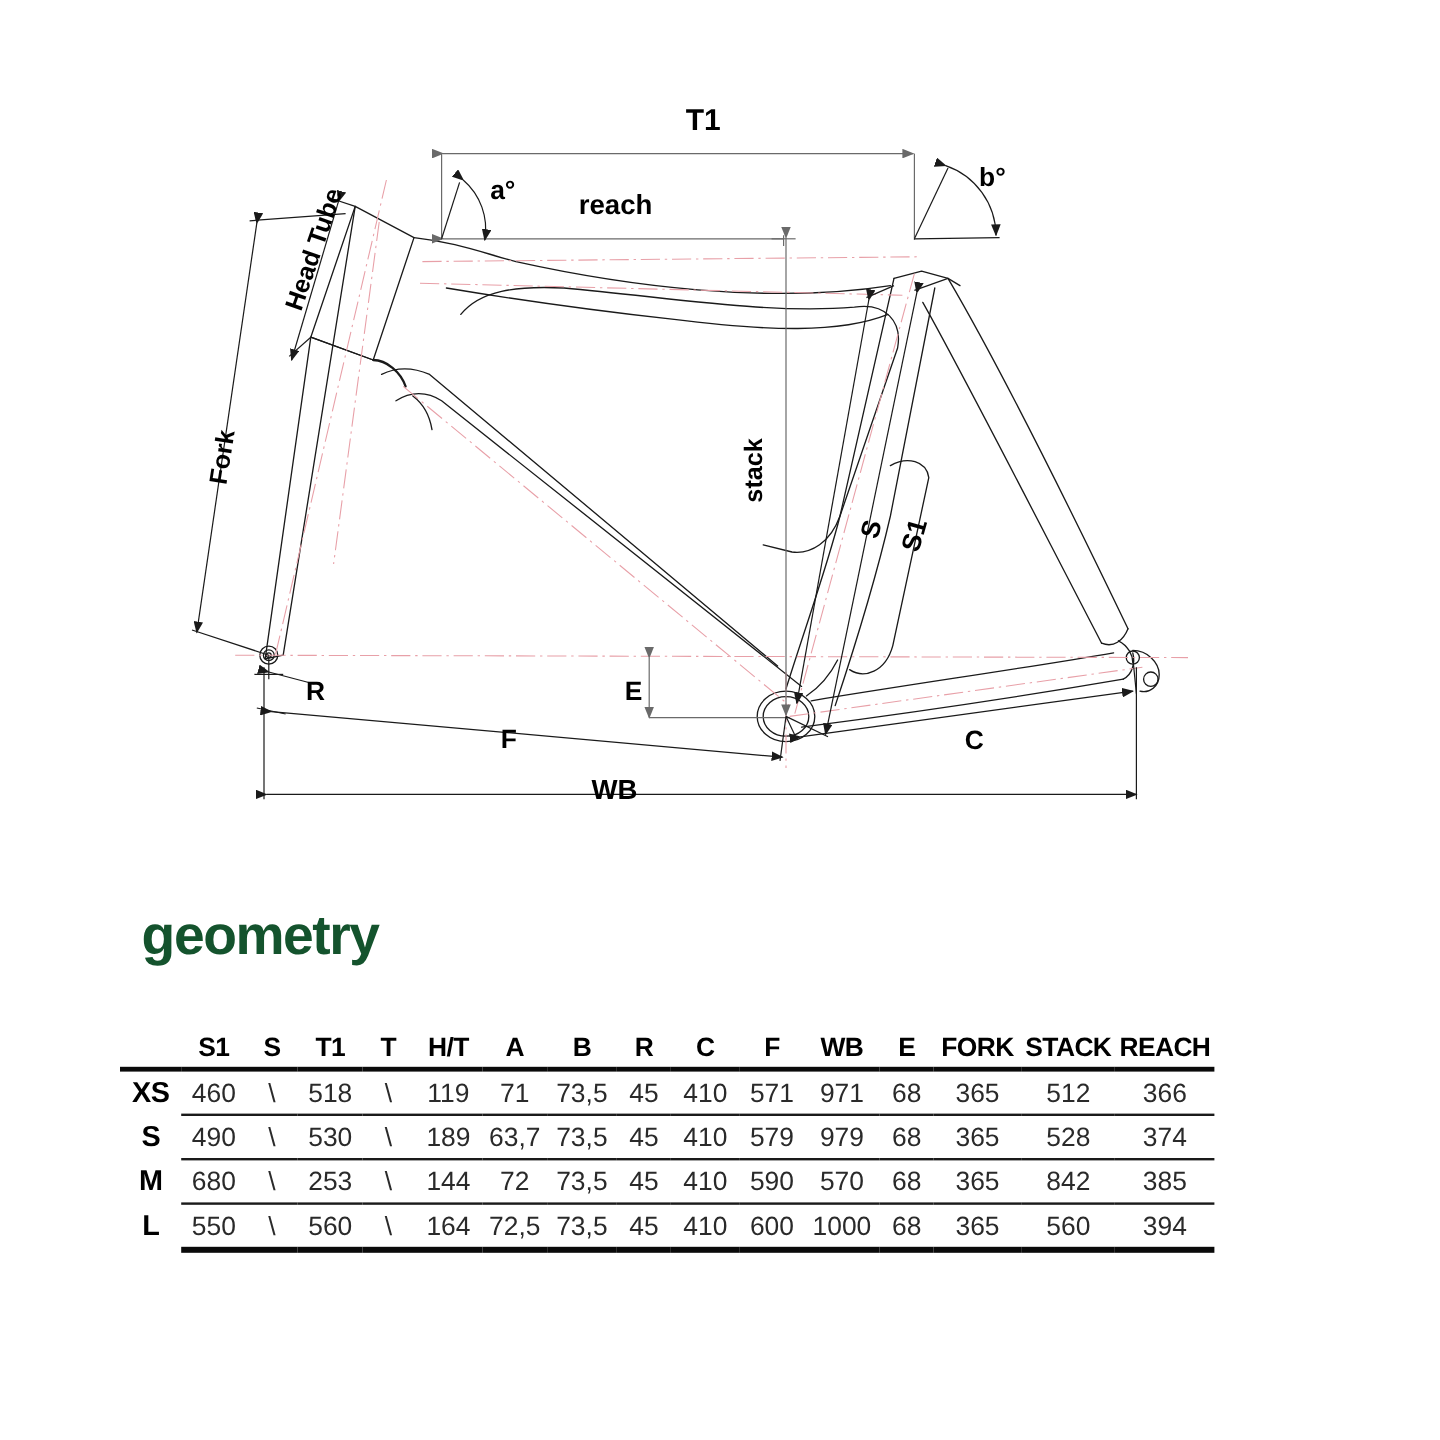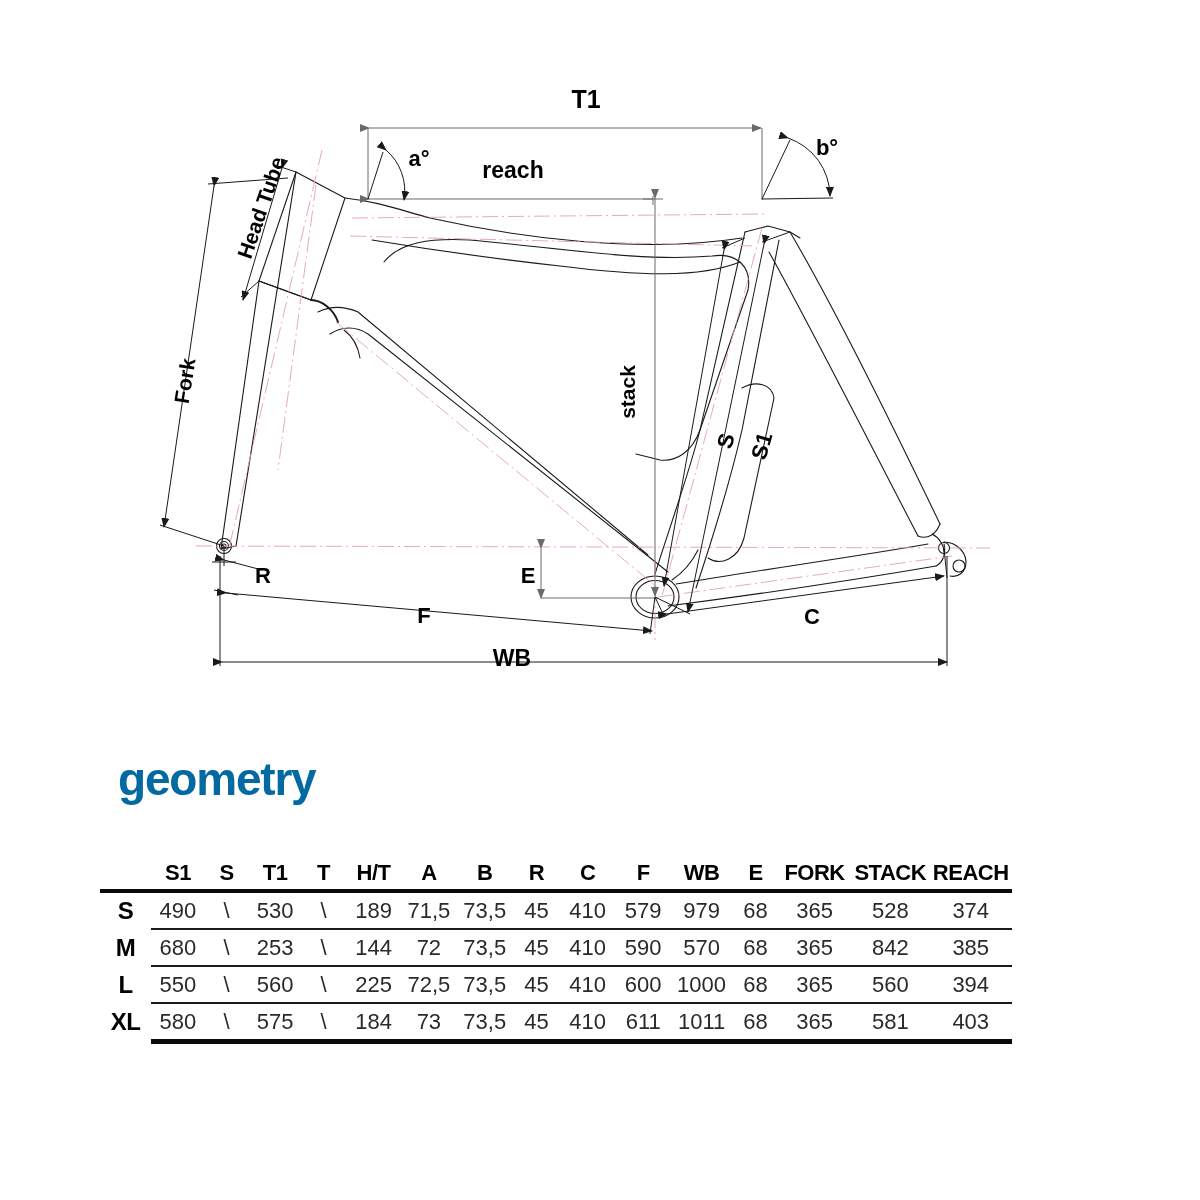--- a/index.html
+++ b/index.html
@@ -37,21 +37,21 @@
   }
 
   
   #geometry-title {
     position: absolute;
     left: 118px;
     top: 752px;
     font-size: 46px;
     font-weight: bold;
     letter-spacing: -1.2px;
-    color: #0369a1;
+    color: #14532d;
     font-family: "Liberation Sans", sans-serif;
   }
 
   
   #geometry-table-wrap {
     position: absolute;
     left: 100px;
     top: 852px;
     width: 920px;
   }
@@ -304,27 +304,45 @@
           <th class="col-f">F</th>
           <th class="col-wb">WB</th>
           <th class="col-e">E</th>
           <th class="col-fork">FORK</th>
           <th class="col-stack">STACK</th>
           <th class="col-reach">REACH</th>
         </tr>
       </thead>
       <tbody>
         <tr>
+          <td class="size-cell">XS</td>
+          <td>460</td>
+          <td>\</td>
+          <td>518</td>
+          <td>\</td>
+          <td>119</td>
+          <td>71</td>
+          <td>73,5</td>
+          <td>45</td>
+          <td>410</td>
+          <td>571</td>
+          <td>971</td>
+          <td>68</td>
+          <td>365</td>
+          <td>512</td>
+          <td>366</td>
+        </tr>
+        <tr>
           <td class="size-cell">S</td>
           <td>490</td>
           <td>\</td>
           <td>530</td>
           <td>\</td>
           <td>189</td>
-          <td>71,5</td>
+          <td>63,7</td>
           <td>73,5</td>
           <td>45</td>
           <td>410</td>
           <td>579</td>
           <td>979</td>
           <td>68</td>
           <td>365</td>
           <td>528</td>
           <td>374</td>
         </tr>
@@ -345,47 +363,29 @@
           <td>365</td>
           <td>842</td>
           <td>385</td>
         </tr>
         <tr>
           <td class="size-cell">L</td>
           <td>550</td>
           <td>\</td>
           <td>560</td>
           <td>\</td>
-          <td>225</td>
+          <td>164</td>
           <td>72,5</td>
           <td>73,5</td>
           <td>45</td>
           <td>410</td>
           <td>600</td>
           <td>1000</td>
           <td>68</td>
           <td>365</td>
           <td>560</td>
           <td>394</td>
         </tr>
-        <tr>
-          <td class="size-cell">XL</td>
-          <td>580</td>
-          <td>\</td>
-          <td>575</td>
-          <td>\</td>
-          <td>184</td>
-          <td>73</td>
-          <td>73,5</td>
-          <td>45</td>
-          <td>410</td>
-          <td>611</td>
-          <td>1011</td>
-          <td>68</td>
-          <td>365</td>
-          <td>581</td>
-          <td>403</td>
-        </tr>
       </tbody>
     </table>
   </div>
 
 </div>
 
 </body></html>

